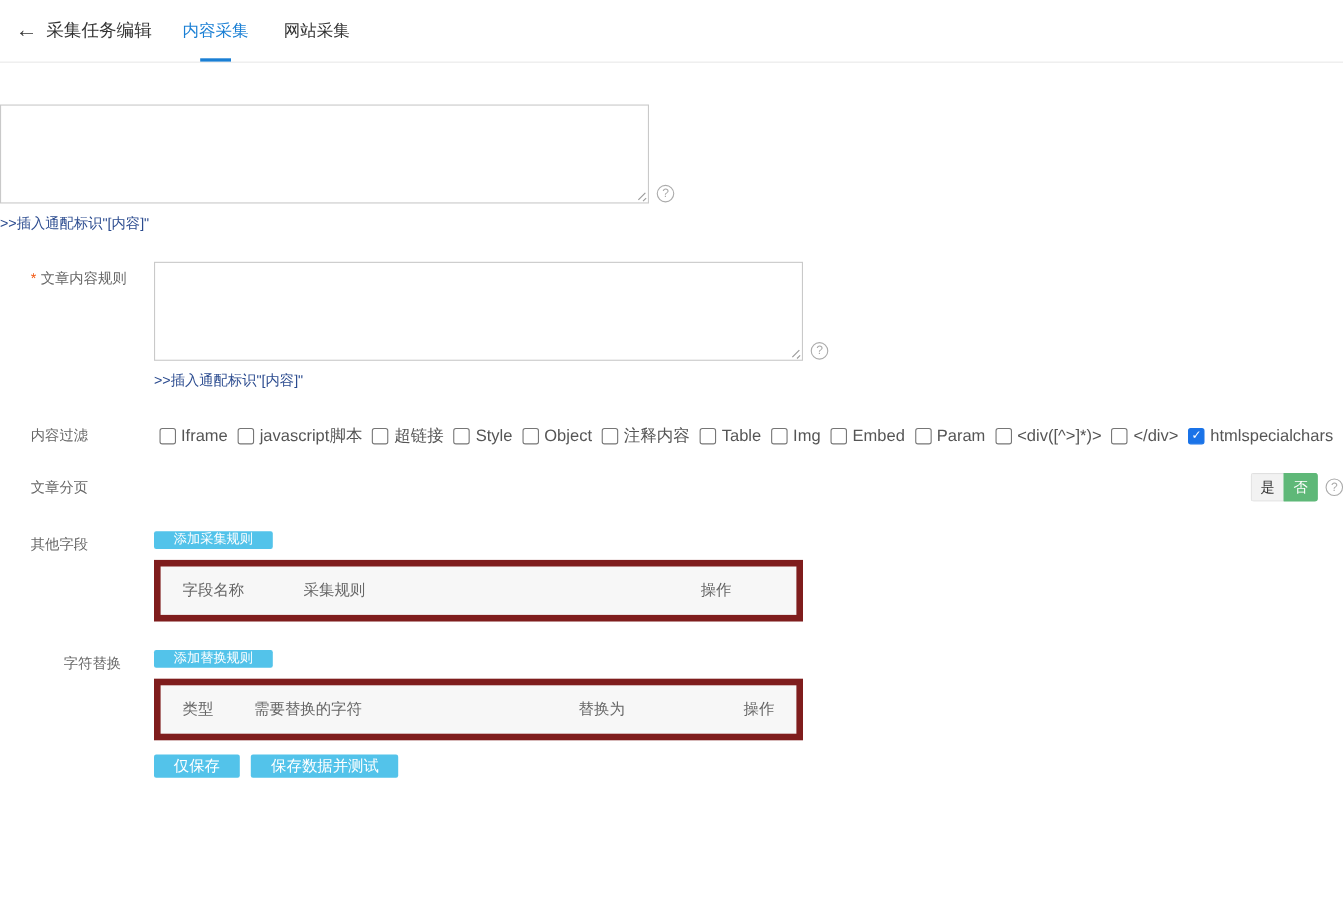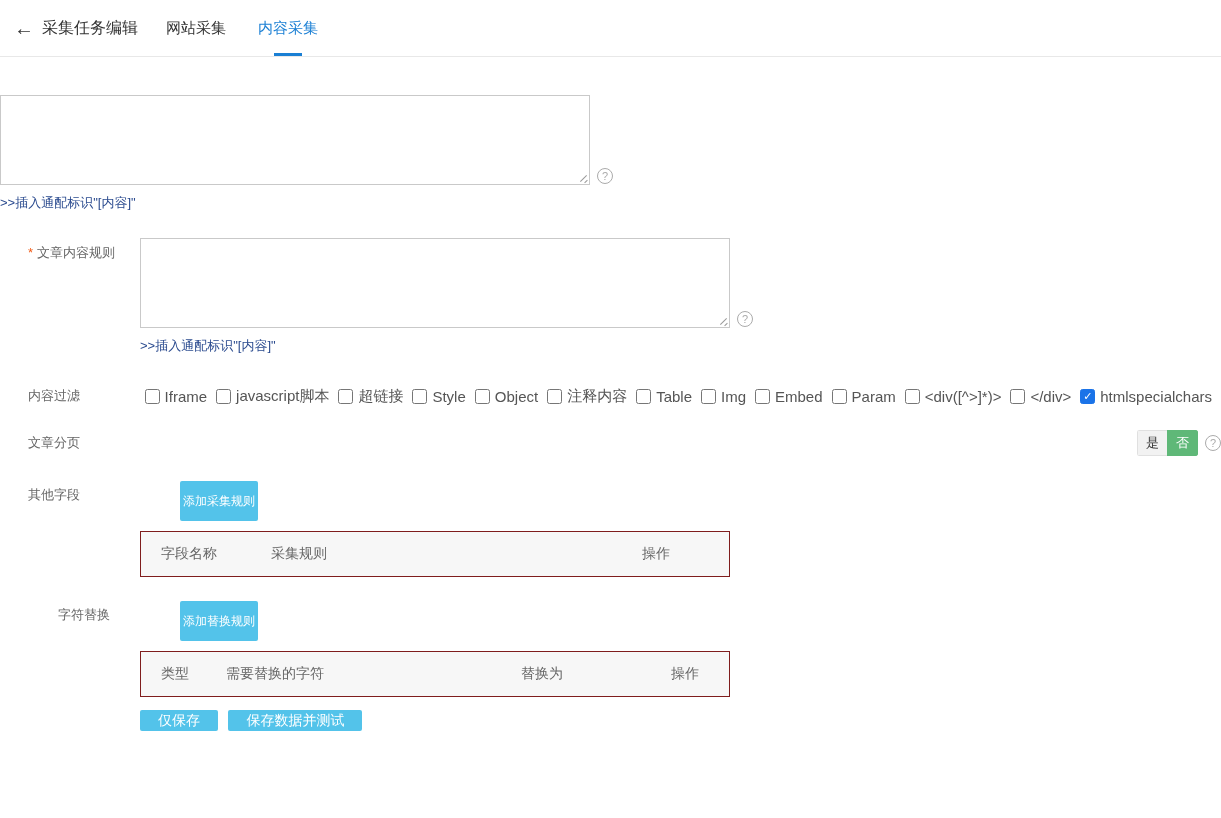--- a/index.html
+++ b/index.html
@@ -61,25 +61,25 @@
   .toggle { display:inline-flex; border-radius:3px; overflow:hidden; }
   .toggle-opt { min-width:29px; height:26px; display:inline-flex; align-items:center;
     justify-content:center; font-size:13px; padding:0 8px; cursor:pointer; }
   .toggle-opt.off-style { background:#f2f2f2; color:#333; border:1px solid #e0e0e0; border-right:none; }
   .toggle-opt.selected { background:#5fb878; color:#fff; border:1px solid #5fb878; }
 
   
   .btn-blue { display:inline-flex; align-items:center; justify-content:center;
     background:#53c3ea; color:#fff; border:none; border-radius:2px; cursor:pointer;
     font-family:inherit; }
-  .btn-small { height:40px; padding:0 3px; font-size:12px;margin-left:40px; }
+  .btn-small { height:16px; padding:0 18px; font-size:12px; }
   .btn-big { height:21px; padding:0 18px; font-size:14px; margin-right:6px; }
 
   
-  .tbl { width:590px; margin-top:10px; border:1px solid #7f1d1d; background:#f7f7f7; }
+  .tbl { width:590px; margin-top:10px; border:6px solid #7f1d1d; background:#f7f7f7; }
   .tbl-head { display:flex; height:44px; align-items:center; font-size:14px; color:#666; }
   .tbl-head span { padding-left:20px; white-space:nowrap; }
   .of-c1 { width:110px; flex:0 0 110px; }
   .of-c2 { flex:1 1 auto; }
   .of-c3 { width:107px; flex:0 0 107px; }
   .cr-c1 { width:65px; flex:0 0 65px; }
   .cr-c2 { width:295px; flex:0 0 295px; }
   .cr-c3 { width:150px; flex:0 0 150px; }
   .cr-c4 { flex:1 1 auto; }
 
@@ -92,25 +92,25 @@
   .row-6 { margin-top:24px; }
   .row-actions { margin-top:13px; }
 </style>
 </head>
 <body>
 
 <div class="header">
   <span class="back-btn">←</span>
   <span class="page-title">采集任务编辑</span>
   <div class="tabs">
+      <div class="tab active">
+        <span>内容采集</span>
+      </div>
       <div class="tab">
         <span>网站采集</span>
-      </div>
-      <div class="tab active">
-        <span>内容采集</span>
       </div>
     </div>
 </div>
 
 <div class="form">
 
   <div class="form-row v-top row-1">
     <div>
       <div class="ta-wrap">
         <div class="ta-box">

